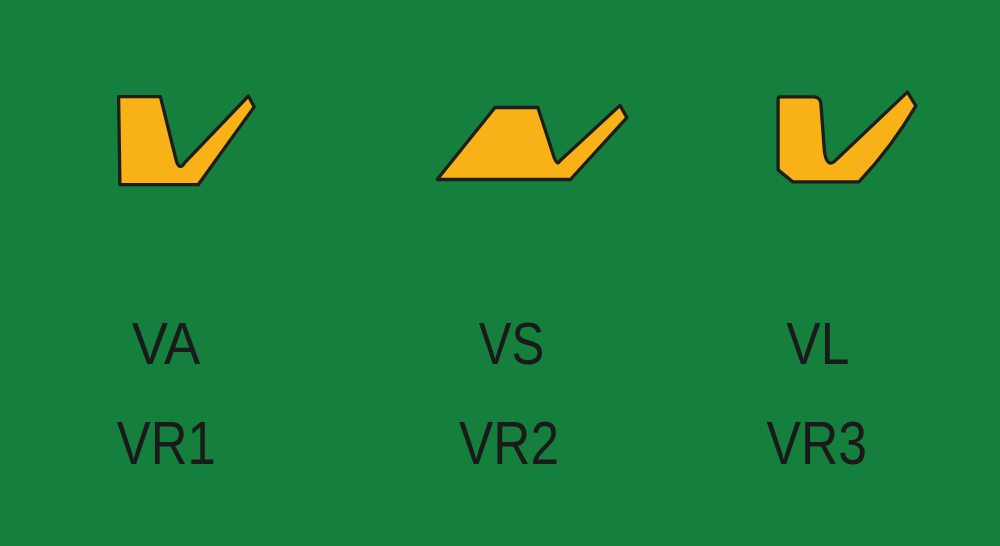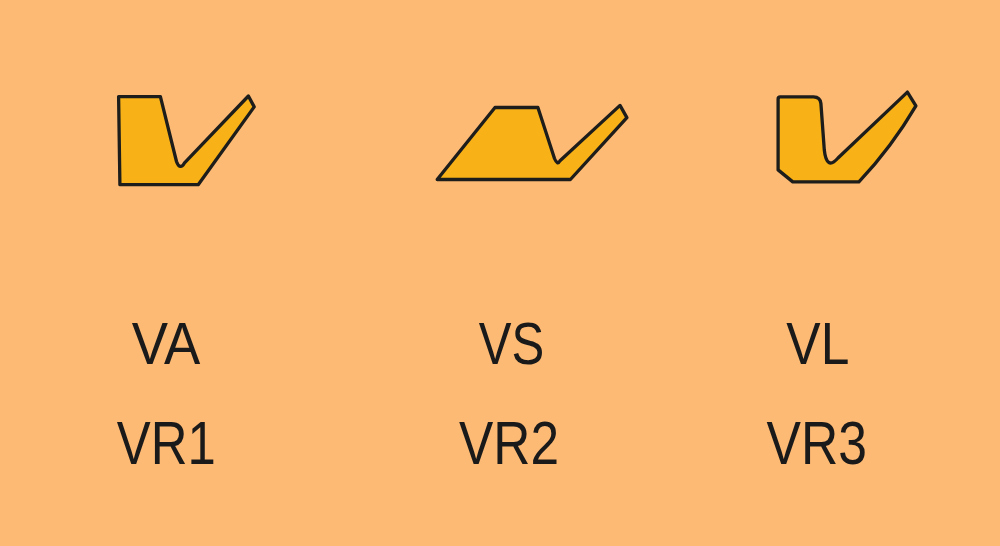--- a/index.html
+++ b/index.html
@@ -1,16 +1,16 @@
 <!DOCTYPE html>
 <html><head>
 <meta charset="utf-8">
 <style>
   html,body{margin:0;padding:0;background:#ffffff;}
-  .page{position:relative;width:1000px;height:546px;background:#fdba74;overflow:hidden;}
+  .page{position:relative;width:1000px;height:546px;background:#15803d;overflow:hidden;}
   svg{display:block;}
 </style>
 </head>
 <body>
 <div class="page">
 <svg width="1000" height="546" viewBox="0 0 1000 546" xmlns="http://www.w3.org/2000/svg">
 
   <path d="M 118.6 96.6
            L 160.4 96.6
            L 176.5 161.5

